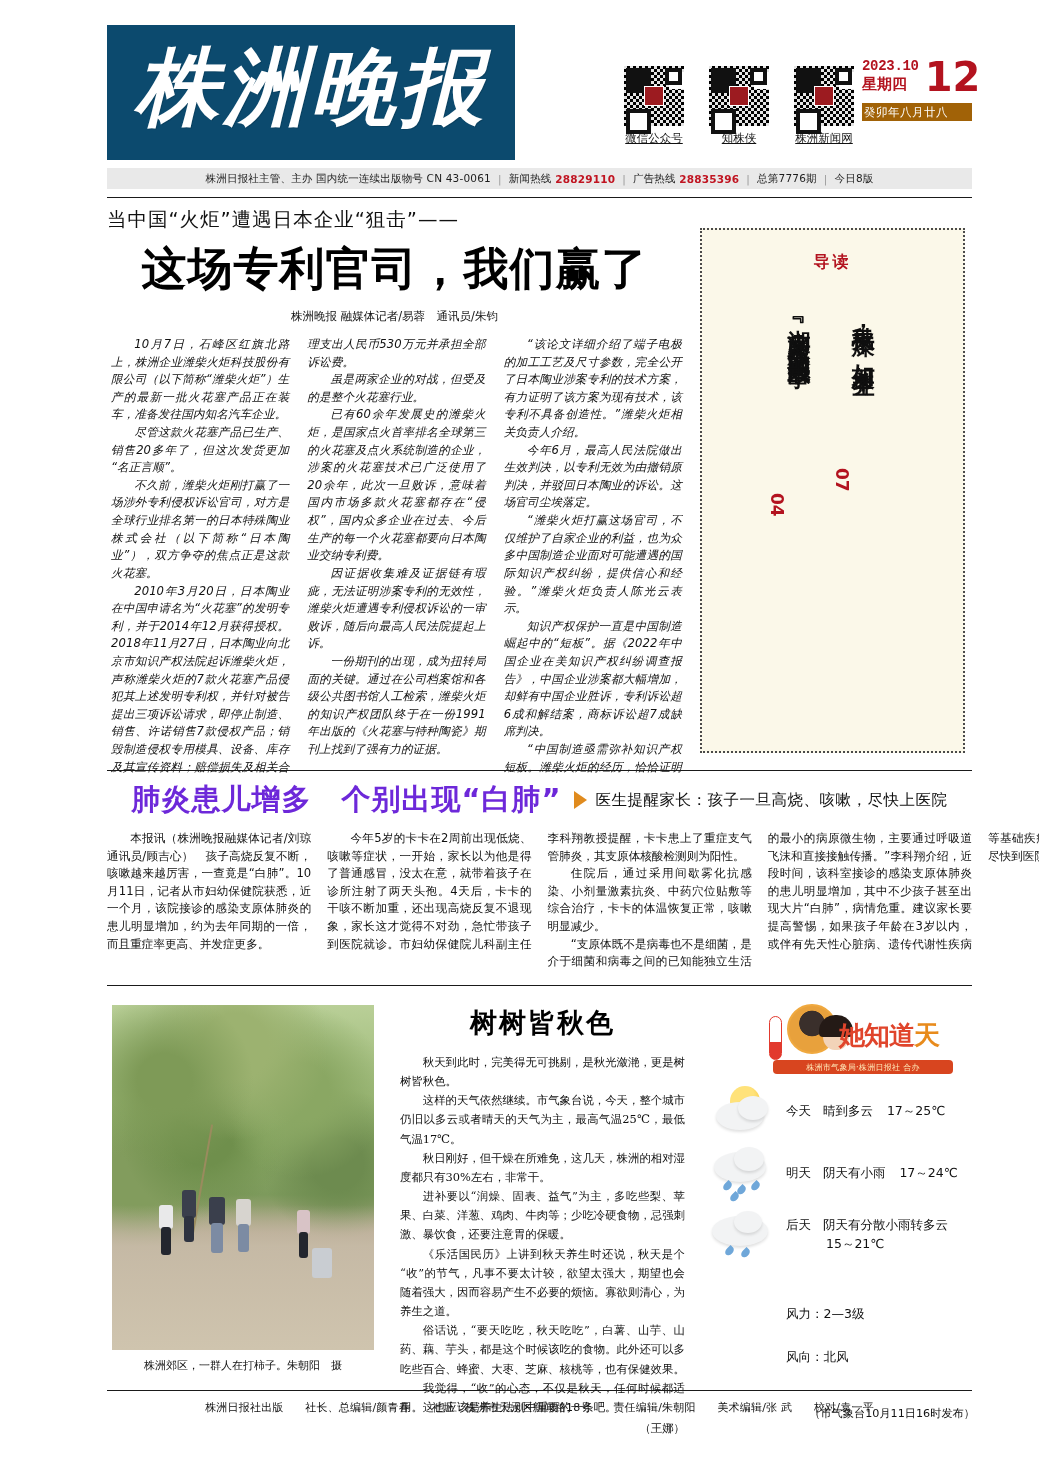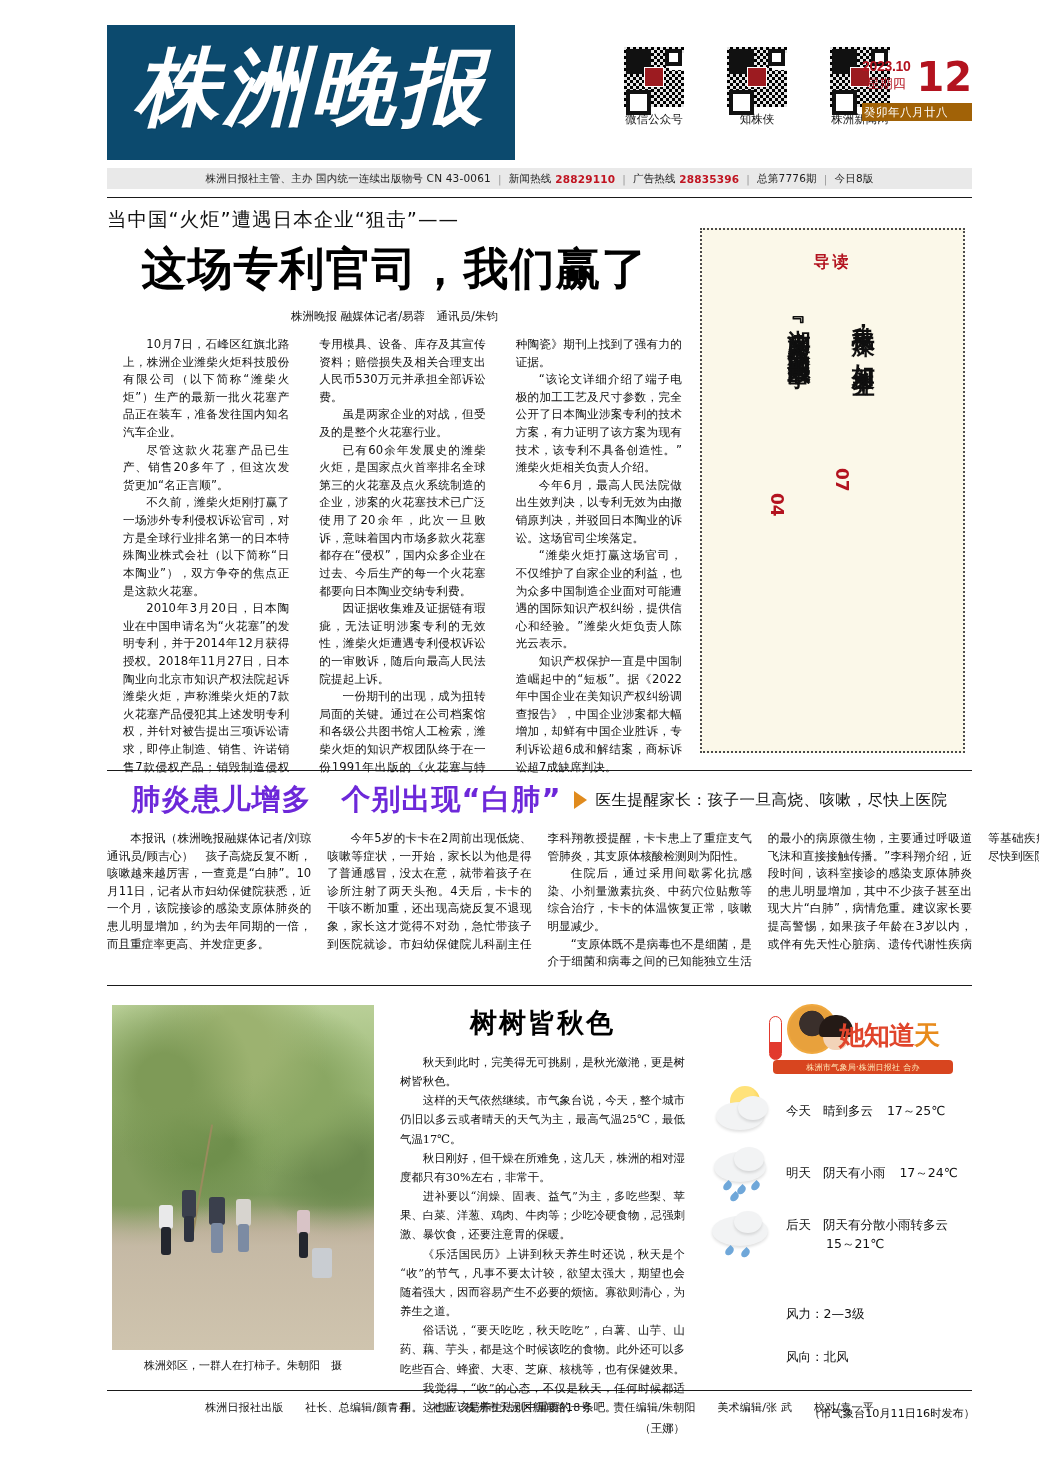--- a/index.html
+++ b/index.html
@@ -31,21 +31,21 @@
     color: #fff;
     font-family: "DejaVu Serif", "Liberation Serif", serif;
     font-size: 84px;
     font-weight: 700;
     letter-spacing: 4px;
     font-style: italic;
     white-space: nowrap;
     text-shadow: 1px 1px 0 rgba(0,0,0,0.12);
   }
 
-  .qr-group { position: absolute; left: 623px; top: 46px; display: flex; gap: 41px; }
+  .qr-group { position: absolute; left: 623px; top: 65px; display: flex; gap: 23px; text-decoration: underline; }
   .qr-item { width: 62px; text-align: center; }
   .qr-img {
     width: 62px; height: 62px;
     background:
       repeating-linear-gradient(90deg,#1a1a1a 0 3px, #fff 3px 6px),
       repeating-linear-gradient(0deg,#1a1a1a 0 3px, #fff 3px 6px);
     background-blend-mode: difference;
     position: relative;
     border: 1px solid #fff;
   }
@@ -61,22 +61,22 @@
   }
   .qr-center {
     position:absolute; left:50%; top:50%; transform: translate(-50%,-50%);
     width:20px; height:20px; background:#9c1b20; border:1px solid #fff;
   }
   .qr-label { font-size: 11.5px; margin-top: 4px; color:#161616; font-family:"DejaVu Sans", sans-serif; white-space: nowrap; }
 
   .datebox { position: absolute; left: 862px; top: 58px; width: 110px; }
   .date-row { display:flex; align-items: flex-start; }
   .date-left { width: 62px; }
-  .date-ym { color:#b3131f; font-size:14px; font-weight:700; letter-spacing:-0.3px; font-family:Liberation Sans, sans-serif; }
-  .date-week { color:#b3131f; font-size:13px; font-weight:400; margin-top:1px;text-align:center; }
+  .date-ym { color:#b3131f; font-size:14px; font-weight:700; letter-spacing:-0.3px; font-family:Liberation Mono, monospace; }
+  .date-week { color:#b3131f; font-size:15px; font-weight:700; margin-top:1px; }
   .date-sep { width:2px; height:40px; background:#b3131f; margin: 2px 4px 0 2px; }
   .date-day { color:#b3131f; font-size:40px; font-weight:800; line-height:0.95; font-family:"DejaVu Sans", sans-serif; }
   .date-lunar {
     margin-top: 3px; background:#a16207; color:#fff;
     font-size:11.5px; padding:1.5px 2px; letter-spacing:0.5px;
     white-space: nowrap;
   }
 
   .infobar {
     position:absolute; left:107px; top:168px; width:865px; height:21px;
@@ -105,21 +105,21 @@
   }
   .byline { text-align:center; font-size:11.5px; margin-top:10px; color:#111; }
 
   .cols3 {
     margin-top: 12px;
     column-count: 3; column-gap: 14px; column-rule: none;
     font-size: 11.6px; line-height: 1.52; text-align: justify;
     color:#111; letter-spacing:0.1px;
     height: 445px;
   }
-  .cols3 p { margin:0 0 0 16px; text-indent: 2em; }
+  .cols3 p { margin:0 0 0 4px; text-indent: 2em; font-style: italic; }
 
   
   .daodu {
     position:absolute; left:700px; top:228px; width:265px; height:525px;
     background:#fbf8e9;
     border: 2px dotted #4a4a4a;
   }
   .daodu-title {
     position:absolute; left:0; right:0; top:22px;
     text-align:center; color:#b3131f; font-size:16px; font-weight:800;

